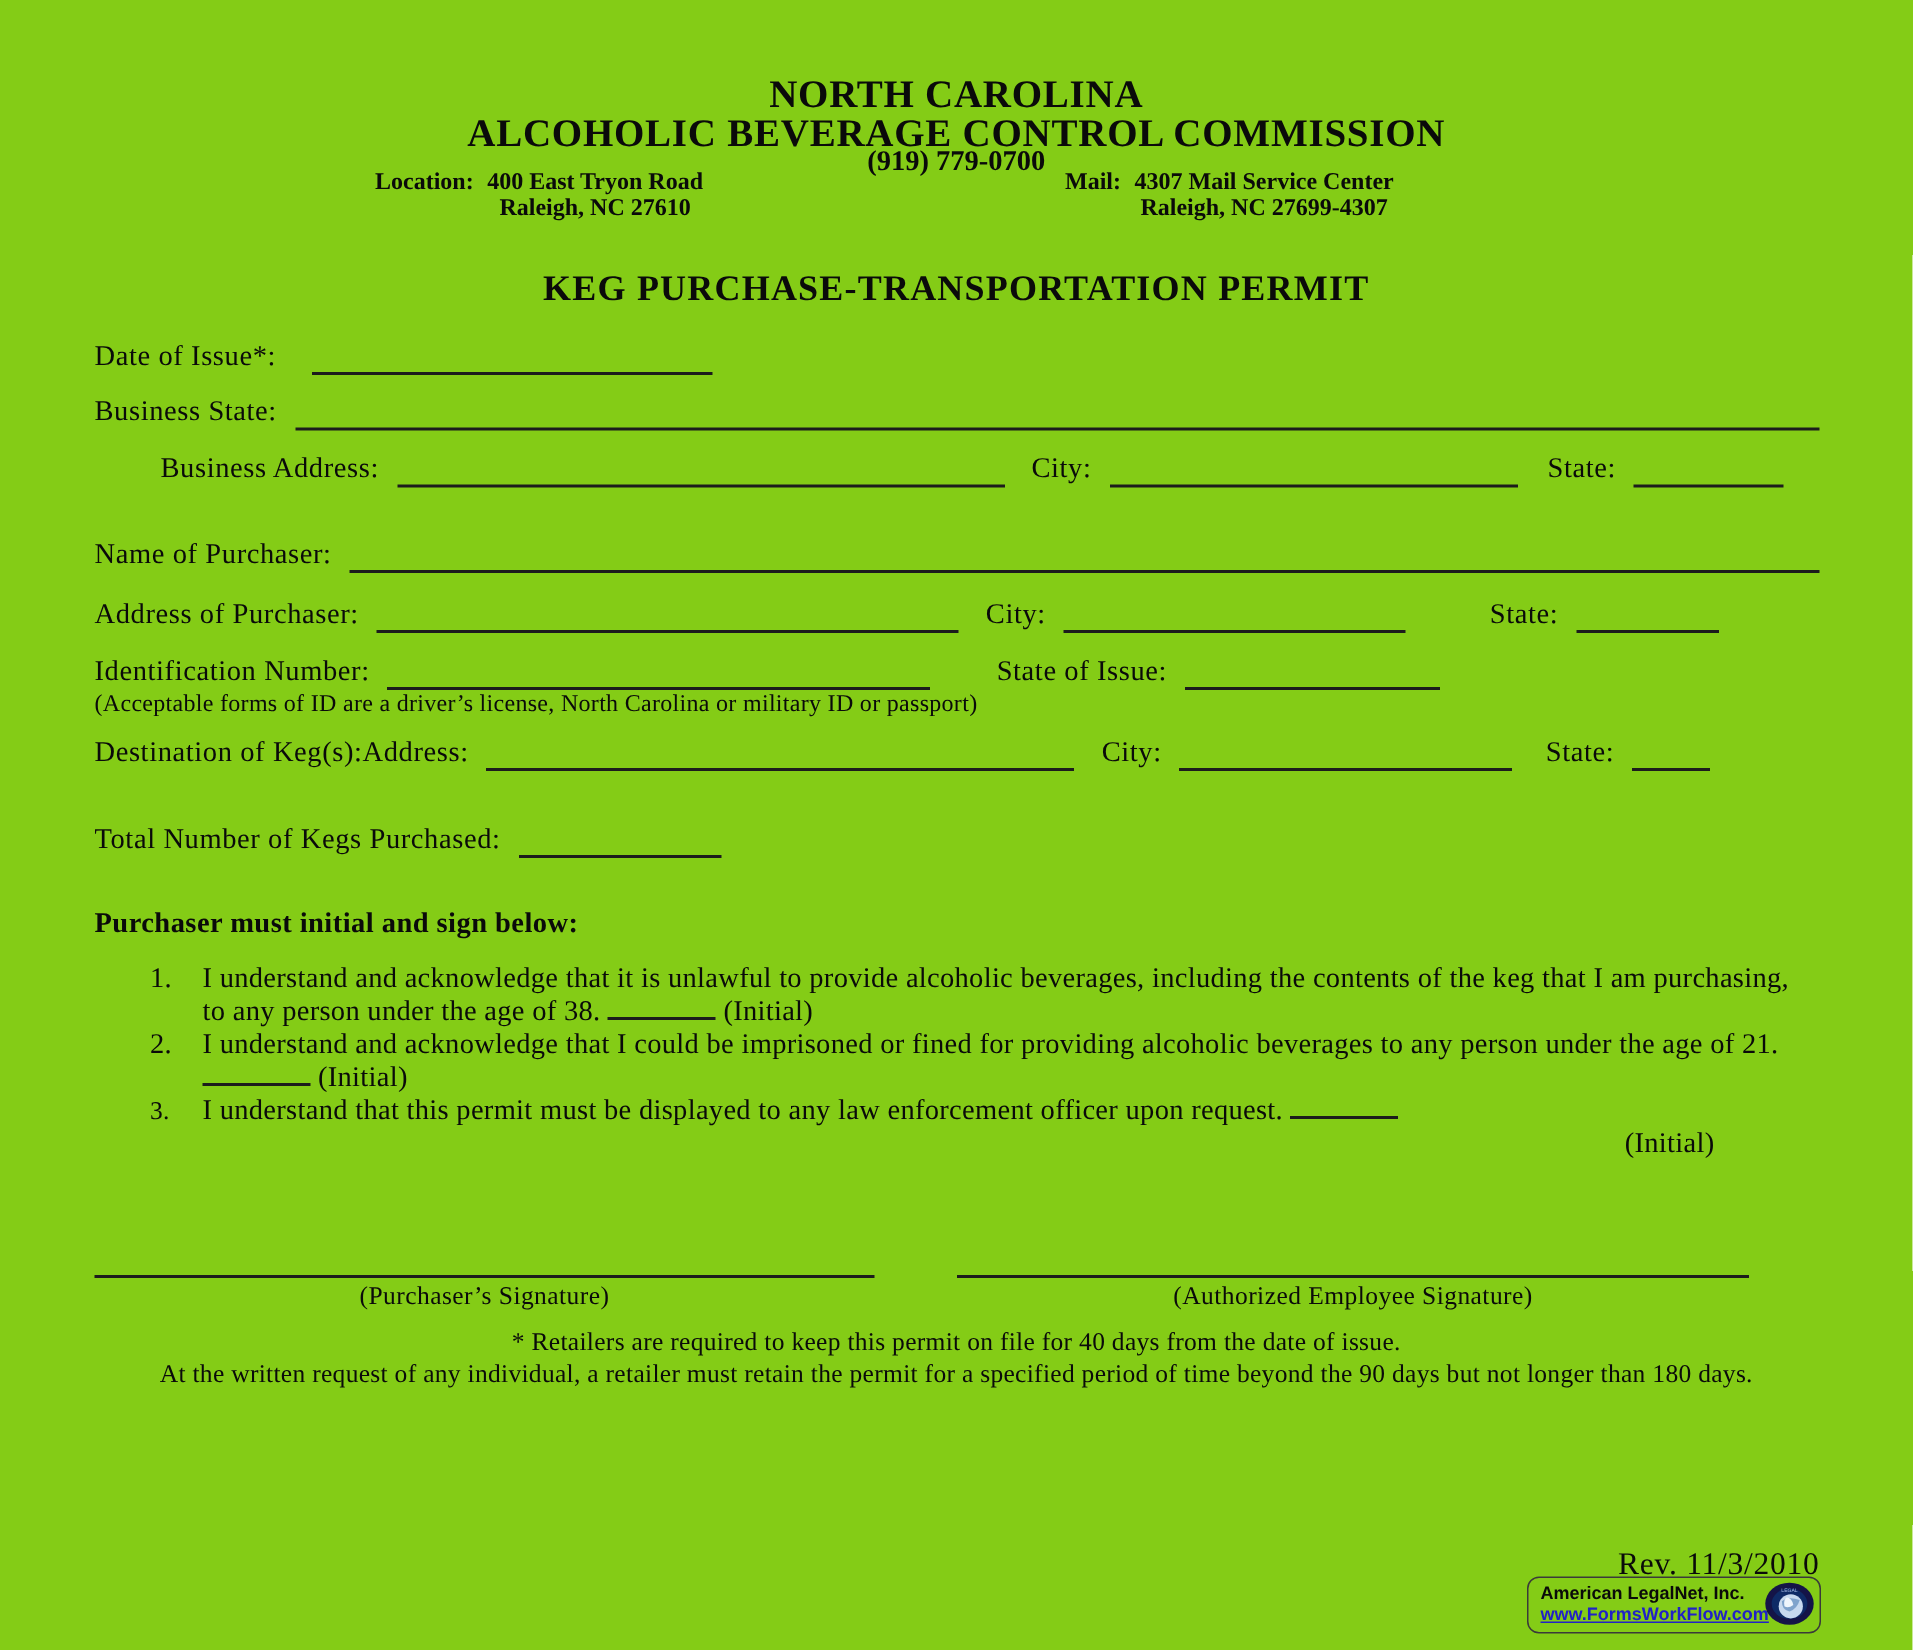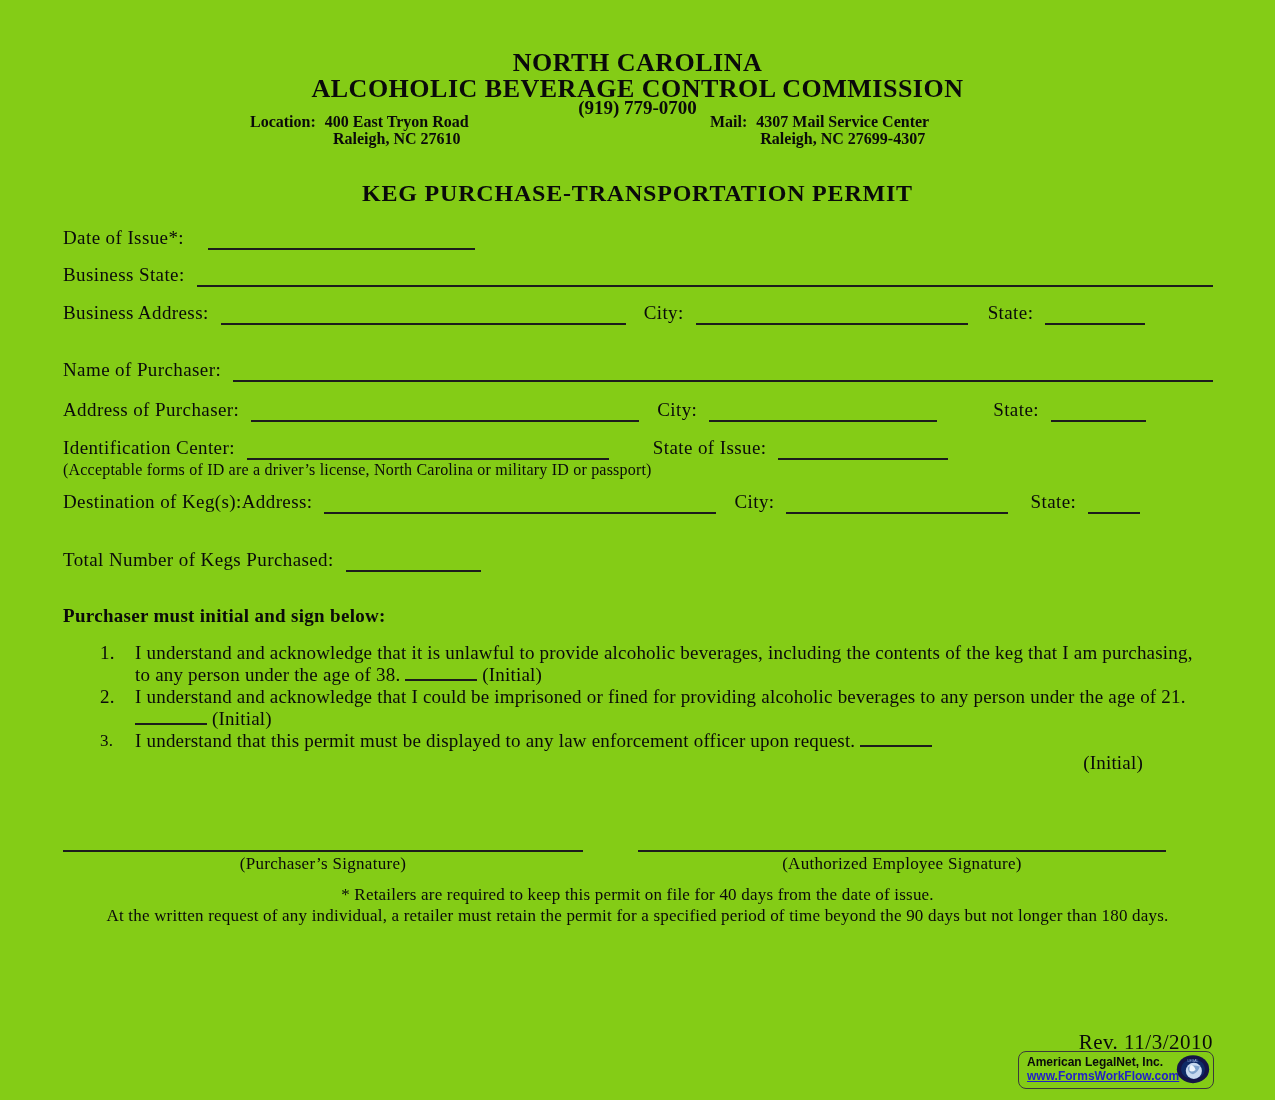--- a/index.html
+++ b/index.html
@@ -37,21 +37,21 @@
   }
   .row .lbl { flex: 0 0 auto; }
   .blank {
     display: inline-block; height: 20px;
     border-bottom: 2px solid #1c1c1c;
     flex: 0 1 auto;
   }
   .blank.grow { flex: 1 1 auto; }
   .r-date   { top: 226px; column-gap: 24px; }
   .r-bname  { top: 263px; }
-  .r-baddr  { top: 301px; }
+  .r-baddr  { top: 301px; margin-left: 44px; }
   .r-pname  { top: 358px; }
   .r-paddr  { top: 398px; }
   .r-idnum  { top: 436px; }
   .r-dest   { top: 490px; }
   .r-kegs   { top: 548px; }
   .id-note  { position: absolute; top: 461px; left: 63px; font-size: 16px; letter-spacing: 0.2px; }
 
   
   .ack-heading { position: absolute; top: 605px; left: 63px; font-size: 19px; font-weight: bold; letter-spacing: 0.3px; }
   .ack-list { position: absolute; top: 642px; left: 100px; right: 64px; font-size: 19px; line-height: 22px; letter-spacing: 0.2px; }
@@ -141,21 +141,21 @@
   <div class="row r-paddr">
     <span class="lbl">Address of Purchaser:</span>
     <span class="blank" style="width:388px"></span>
     <span class="lbl" style="margin-left:6px">City:</span>
     <span class="blank" style="width:228px"></span>
     <span class="lbl" style="margin-left:44px">State:</span>
     <span class="blank grow" style="max-width:95px"></span>
   </div>
 
   <div class="row r-idnum">
-    <span class="lbl">Identification Center:</span>
+    <span class="lbl">Identification Number:</span>
     <span class="blank" style="width:362px"></span>
     <span class="lbl" style="margin-left:32px">State of Issue:</span>
     <span class="blank" style="width:170px"></span>
   </div>
   <div class="id-note">(Acceptable forms of ID are a driver’s license, North Carolina or military ID or passport)</div>
 
   <div class="row r-dest">
     <span class="lbl">Destination of Keg(s):Address:</span>
     <span class="blank" style="width:392px"></span>
     <span class="lbl" style="margin-left:6px">City:</span>

